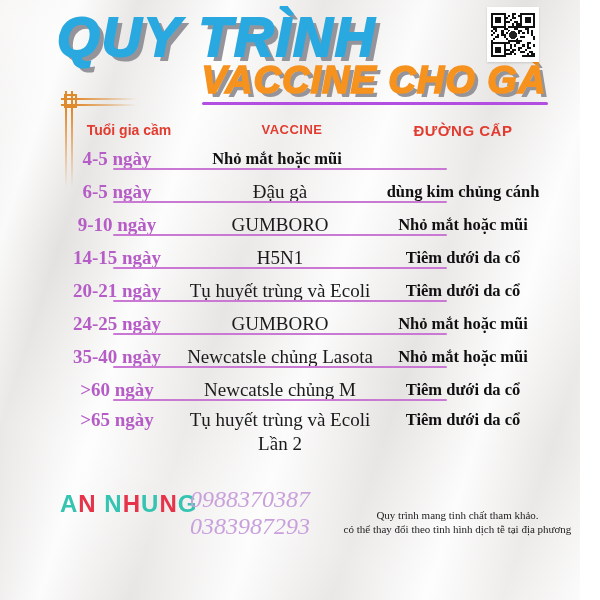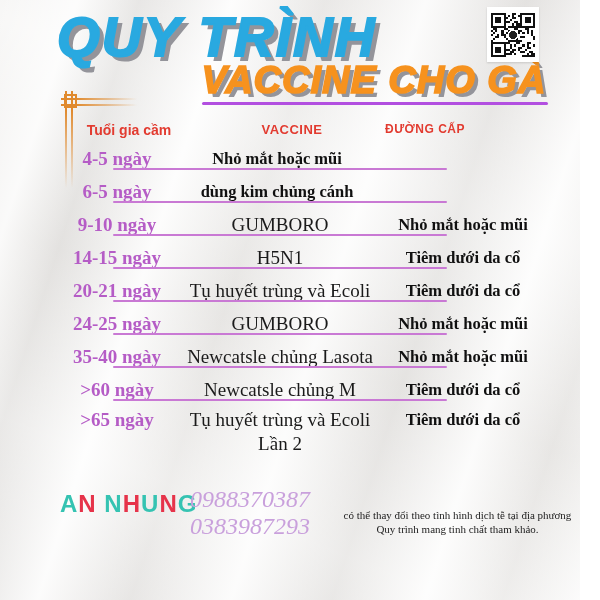--- a/index.html
+++ b/index.html
@@ -58,21 +58,21 @@
     background:linear-gradient(90deg,#E08A2E 20%, rgba(250,215,150,0));}
   .deco-sq{left:64px; top:94px; width:9px; height:10px; border:2px solid #E08A2E;}
   
   .thead{
     position:absolute; left:12px; top:122px; width:600px; height:20px;
     display:flex; font-family:"Liberation Sans",sans-serif; font-weight:700;
     color:var(--header_red);
   }
   .thead .h-age{width:140px; margin-left:47px; text-align:center; font-size:14px;}
   .thead .h-vac{width:186px; text-align:center; font-size:13px; letter-spacing:.5px;}
-  .thead .h-route{width:156px; text-align:left; font-size:12px; letter-spacing:.5px;}
+  .thead .h-route{width:156px; text-align:center; font-size:15px; letter-spacing:.5px;}
   .tbody{position:absolute; left:0; top:142px; width:600px;}
   .row{position:relative; height:33px; display:flex; align-items:center;}
   .row.tall{height:58px; align-items:flex-start; padding-top:2px;}
   .c-age{width:140px; margin-left:47px; text-align:center;
     font-weight:700; font-size:19px; color:var(--age_purple); line-height:24px;}
   .c-vac{width:186px; text-align:center; font-size:19px; color:#1a1a1a; line-height:24px;}
   .c-route{width:156px; text-align:center; font-weight:700; font-size:16.5px;
     color:#101010; line-height:24px;margin-left:12px;}
   .sep{position:absolute; left:113px; top:26px; width:334px; height:2px;
     background:var(--sep_orchid); border-radius:1px;}
@@ -345,20 +345,21 @@
 
   <div class="tbody" id="tbody">
     <div class="row">
       <div class="c-age">4-5 ngày</div>
       <div class="c-route">Nhỏ mắt hoặc mũi</div>
       <div class="sep"></div>
     </div>
 
     <div class="row">
       <div class="c-age">6-5 ngày</div>
+      <div class="c-vac">Đậu gà</div>
       <div class="c-route">dùng kim chủng cánh</div>
       <div class="sep"></div>
     </div>
 
     <div class="row">
       <div class="c-age">9-10 ngày</div>
       <div class="c-vac">GUMBORO</div>
       <div class="c-route">Nhỏ mắt hoặc mũi</div>
       <div class="sep"></div>
     </div>
@@ -407,17 +408,17 @@
   </div>
 
   <div class="brand" id="brand"><span style="color: rgb(53, 195, 178);">A</span><span style="color: rgb(230, 51, 74);">N</span><span style="color: rgb(53, 195, 178);"> </span><span style="color: rgb(53, 195, 178);">N</span><span style="color: rgb(230, 51, 74);">H</span><span style="color: rgb(53, 195, 178);">U</span><span style="color: rgb(230, 51, 74);">N</span><span style="color: rgb(53, 195, 178);">G</span></div>
 
   <div class="phones">
     <div>0988370387</div>
     <div>0383987293</div>
   </div>
 
   <div class="disclaimer">
+    <div>Quy trình mang tinh chất tham khảo.</div>
     <div>có thể thay đổi theo tình hình dịch tễ tại địa phương</div>
-    <div>Quy trình mang tinh chất tham khảo.</div>
   </div>
 
 </div>
 
 </body></html>

